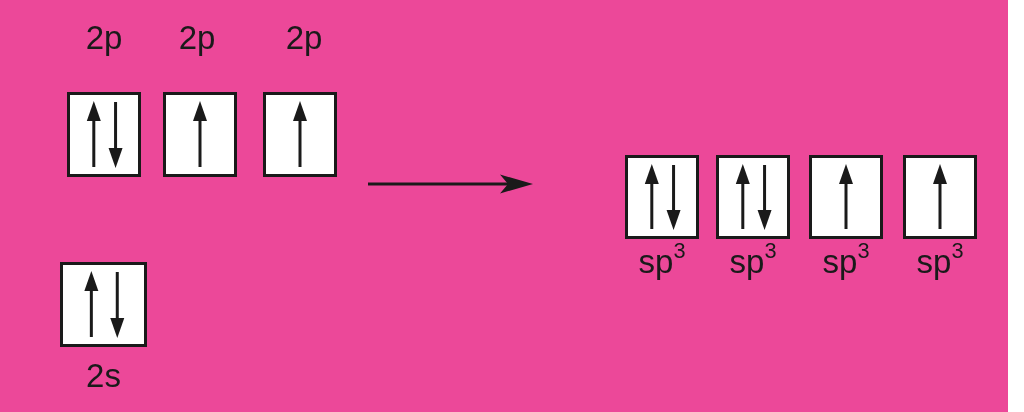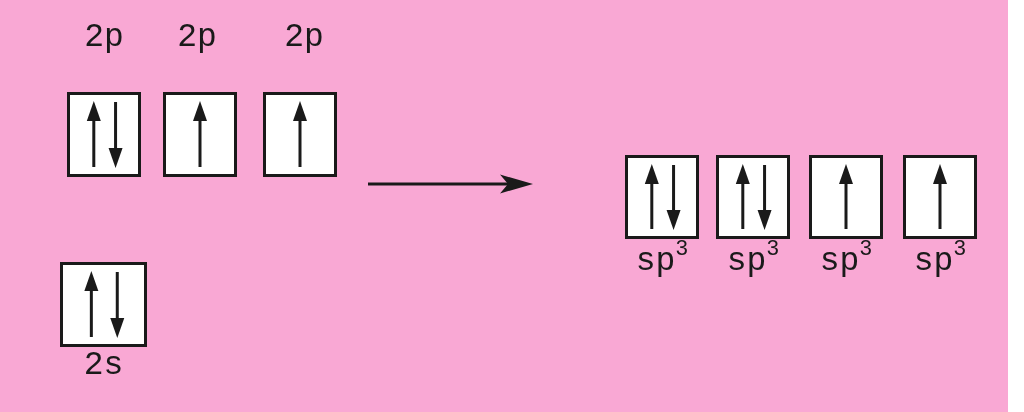--- a/index.html
+++ b/index.html
@@ -4,23 +4,23 @@
 <style>
   html, body {
     margin: 0;
     padding: 0;
     background: #ffffff;
   }
   .canvas {
     position: relative;
     width: 1008px;
     height: 412px;
-    background: #f9a8d4;
+    background: #ec4899;
     color: #1a1a1a;
-    font-family: Liberation Mono, monospace;
+    font-family: Liberation Sans, sans-serif;
     overflow: hidden;
   }
   .orb-label {
     position: absolute;
     text-align: center;
     font-size: 33px;
     line-height: 1.1;
     color: #1a1a1a;
     white-space: nowrap;
   }
@@ -88,21 +88,21 @@
         <g>
           <line x1="28.349999999999998" y1="72" x2="28.349999999999998" y2="20" stroke="#1a1a1a" stroke-width="3"></line>
           <polygon points="28.349999999999998,6 21.349999999999998,26 35.349999999999994,26" fill="#1a1a1a"></polygon>
         </g>
         <g>
           <line x1="54.27" y1="7" x2="54.27" y2="59" stroke="#1a1a1a" stroke-width="3"></line>
           <polygon points="54.27,73 47.27,53 61.27,53" fill="#1a1a1a"></polygon>
         </g>
       </svg>
     </div>
-  <div class="orb-label" style="left:60px; top:348px; width:87px;">2s</div>
+  <div class="orb-label" style="left:60px; top:358px; width:87px;">2s</div>
 
   <svg class="main-arrow" width="170" height="28" viewBox="0 0 170 28">
     <line x1="2" y1="14" x2="142" y2="14" stroke="currentColor" stroke-width="3"></line>
     <polygon points="167,14 134,4.5 142,14 134,23.5" fill="currentColor"></polygon>
   </svg>
 
   <div class="obox" style="left:625px; top:155px; width:74px; height:84px;">
       <svg width="68" height="78" viewBox="0 0 68 78">
         <g>
           <line x1="23.799999999999997" y1="71" x2="23.799999999999997" y2="20" stroke="#1a1a1a" stroke-width="3"></line>

